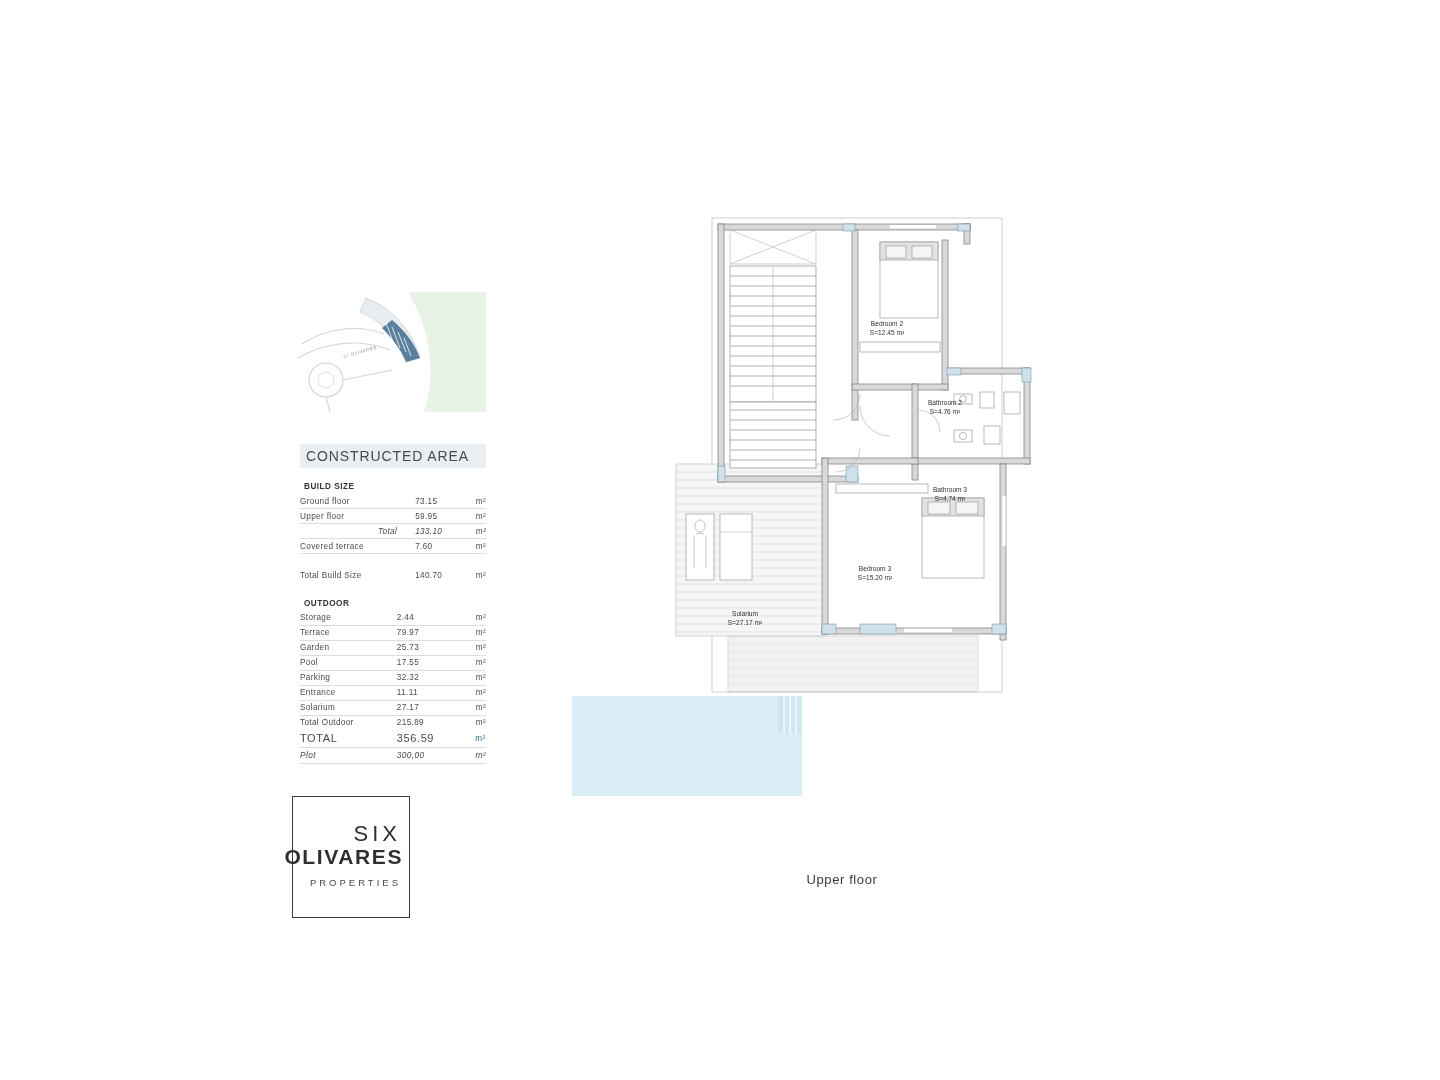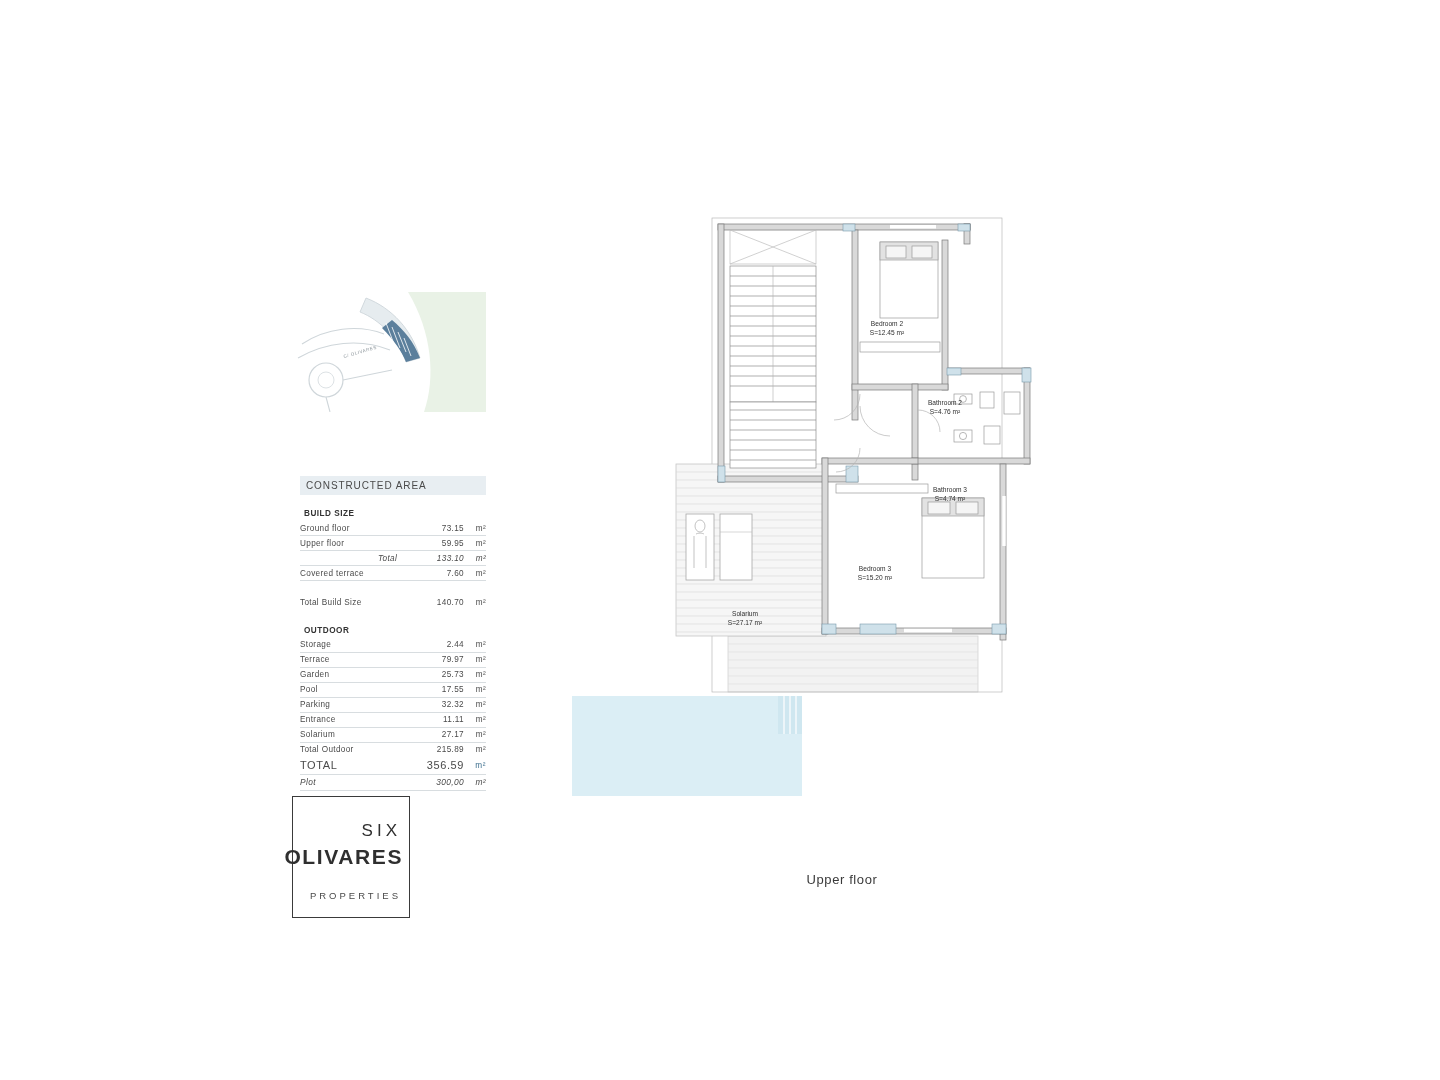--- a/index.html
+++ b/index.html
@@ -31,45 +31,44 @@
     position: absolute;
     left: 300px;
     top: 444px;
     width: 186px;
     font-size: 8.5px;
     letter-spacing: 0.35px;
   }
   .areabox .title-band {
     background: #e8eef2;
     padding: 4px 6px 4px 6px;
-    font-size: 10px;
+    font-size: 14px;
     letter-spacing: 0.9px;
     color: #4a4a4a;
-    margin-top: 32px;
   }
   .sect-head {
     font-weight: bold;
     font-size: 8.2px;
     letter-spacing: 0.5px;
     padding: 14px 0 3px 4px;
     color: #333;
   }
   table.area {
     width: 100%;
     border-collapse: collapse;
     font-size: 8.2px;
   }
   table.area td {
     padding: 2.5px 0 2.5px 0;
     border-bottom: 0.6px solid #d8dde0;
     color: #4a4a4a;
     white-space: nowrap;
   }
   td.lbl { padding-left: 4px; }
-  td.val { text-align: right; padding-right: 6px; }
+  td.val { text-align: left; padding-right: 6px; }
   td.unit { width: 22px; text-align: right; color: #6a6a6a; }
   tr.noline td { border-bottom: none; }
   tr.italic td { font-style: italic; }
   tr.totalrow td { border-bottom: none; padding-top: 17px; }
   .grand td {
     border-bottom: none;
     font-size: 11px;
     color: #3d6f8e;
     letter-spacing: 0.6px;
     padding-top: 9px;
@@ -90,41 +89,40 @@
     top: 796px;
     width: 118px;
     height: 122px;
     border: 1.4px solid #3a3a3a;
     box-sizing: border-box;
   }
   .logo .six {
     position: absolute;
     right: 8px;
     top: 24px;
-    font-size: 17px;
+    font-size: 22px;
     letter-spacing: 4px;
     color: #2f2f2f;
   }
   .logo .seconds {
     position: absolute;
     right: 6px;
     top: 48px;
     font-size: 21px;
     font-weight: bold;
     letter-spacing: 1.6px;
     color: #2f2f2f;
   }
   .logo .props {
     position: absolute;
     right: 8px;
     top: 80px;
     font-size: 9.5px;
     letter-spacing: 3px;
     color: #4a4a4a;
-    margin-top: 13px;
   }
 
   
   .plan {
     position: absolute;
     left: 560px;
     top: 196px;
     width: 480px;
     height: 620px;
   }

